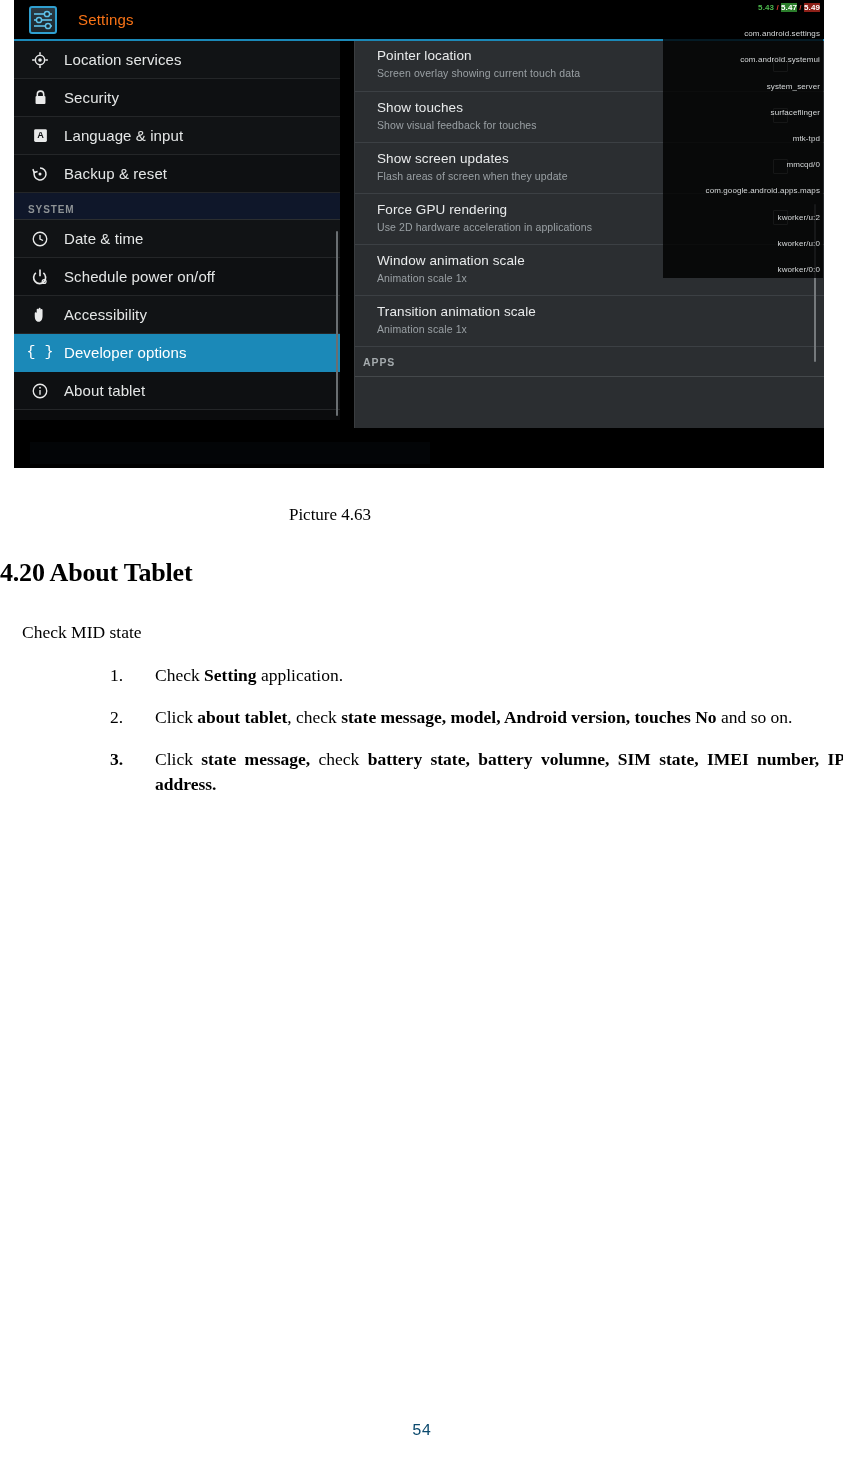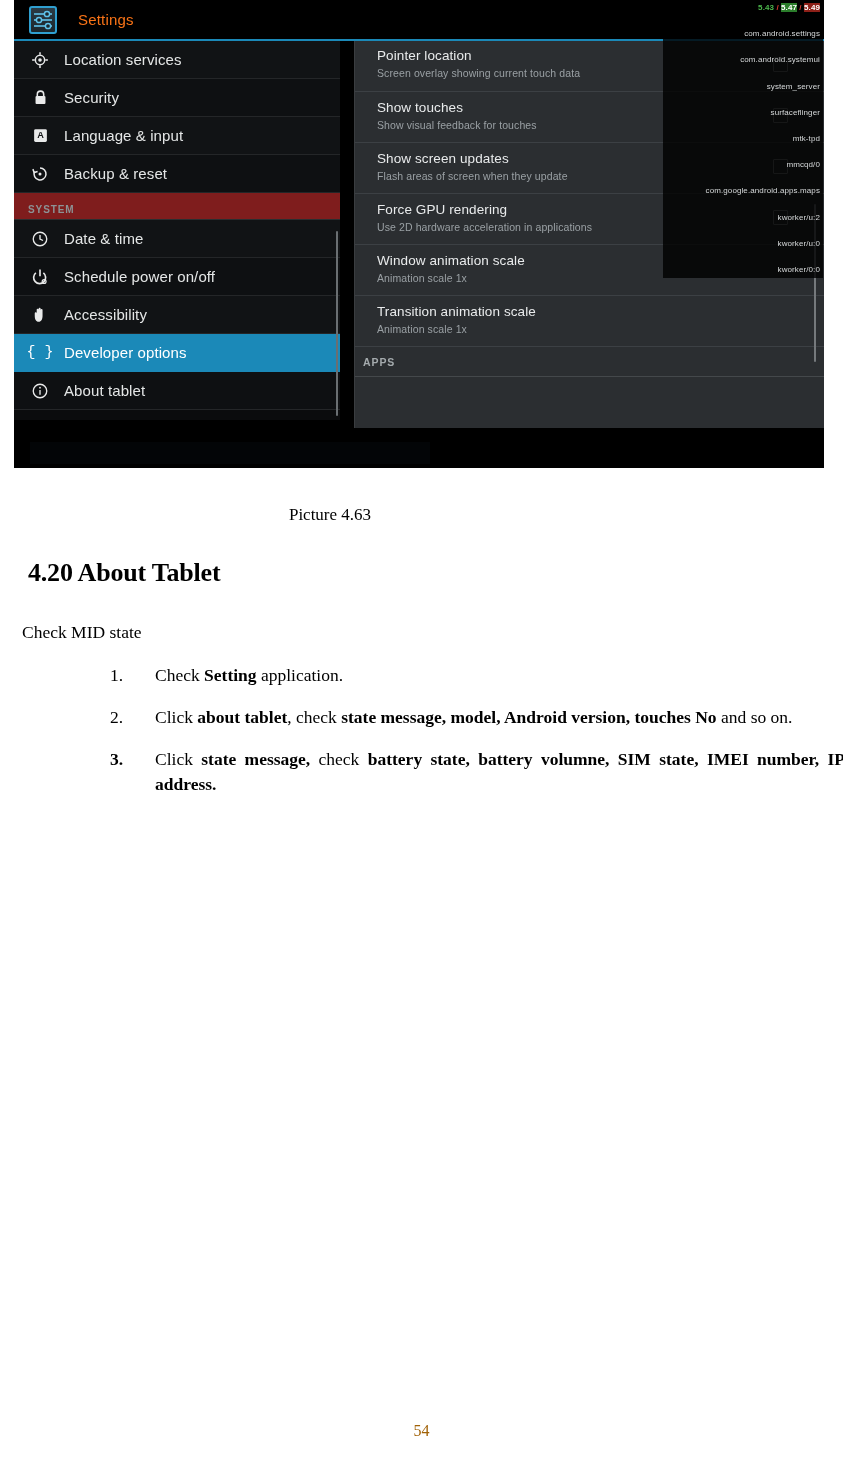--- a/index.html
+++ b/index.html
@@ -114,21 +114,21 @@
   .side-row.selected .side-label { color: #ffffff; }
   .section-head {
     height: 27px;
     display: flex;
     align-items: flex-end;
     padding: 0 0 4px 14px;
     font-size: 10px;
     font-weight: bold;
     letter-spacing: .9px;
     color: #8d9295;
-    background: #7f1d1d;
+    background: #0f172a;
     border-bottom: 1px solid #2b2e30;
     box-sizing: border-box;
   }
   .brace { font-size: 15px; color: #ffffff; font-family: "Liberation Mono", monospace; }
 
   .side-scrollbar {
     position: absolute;
     right: 2px;
     top: 190px;
     width: 2px;
@@ -260,21 +260,20 @@
   }
   .heading {
     position: absolute;
     left: 0px;
     top: 558px;
     font-family: "Liberation Serif", serif;
     font-weight: bold;
     font-size: 26px;
     color: #000000;
     letter-spacing: -.2px;
-    padding-left: 28px;
   }
   .lead {
     position: absolute;
     left: 22px;
     top: 622px;
     font-family: "Liberation Serif", serif;
     font-size: 17.5px;
     color: #000000;
   }
   .olist {
@@ -301,23 +300,23 @@
   }
   .li b { font-weight: bold; }
   .li.bold-num .num { font-weight: bold; }
 
   .page-num {
     position: absolute;
     left: 0;
     top: 1422px;
     width: 843px;
     text-align: center;
-    font-family: Liberation Serif, serif;
+    font-family: Liberation Mono, monospace;
     font-size: 16px;
-    color: #a16207;
+    color: #0c4a6e;
   }
 </style>
 </head>
 <body>
 
 <div class="figure">
   <div class="android-screen">
 
     <div class="action-bar">
       <div class="settings-icon">

